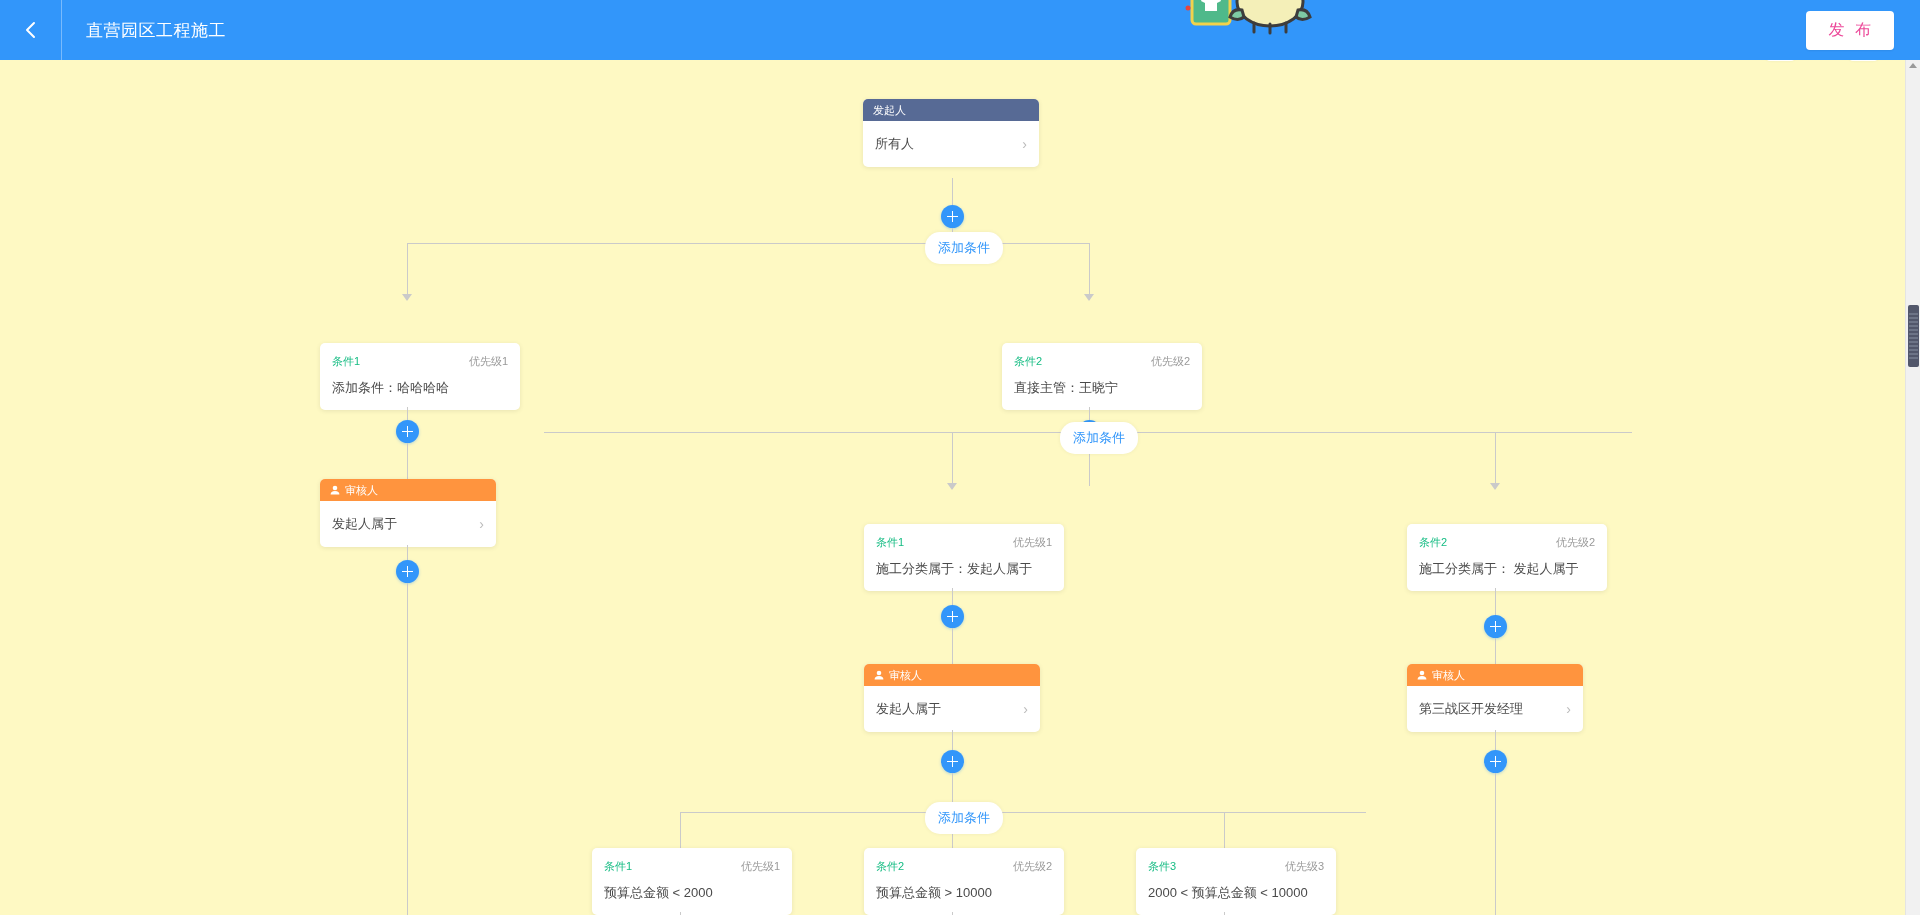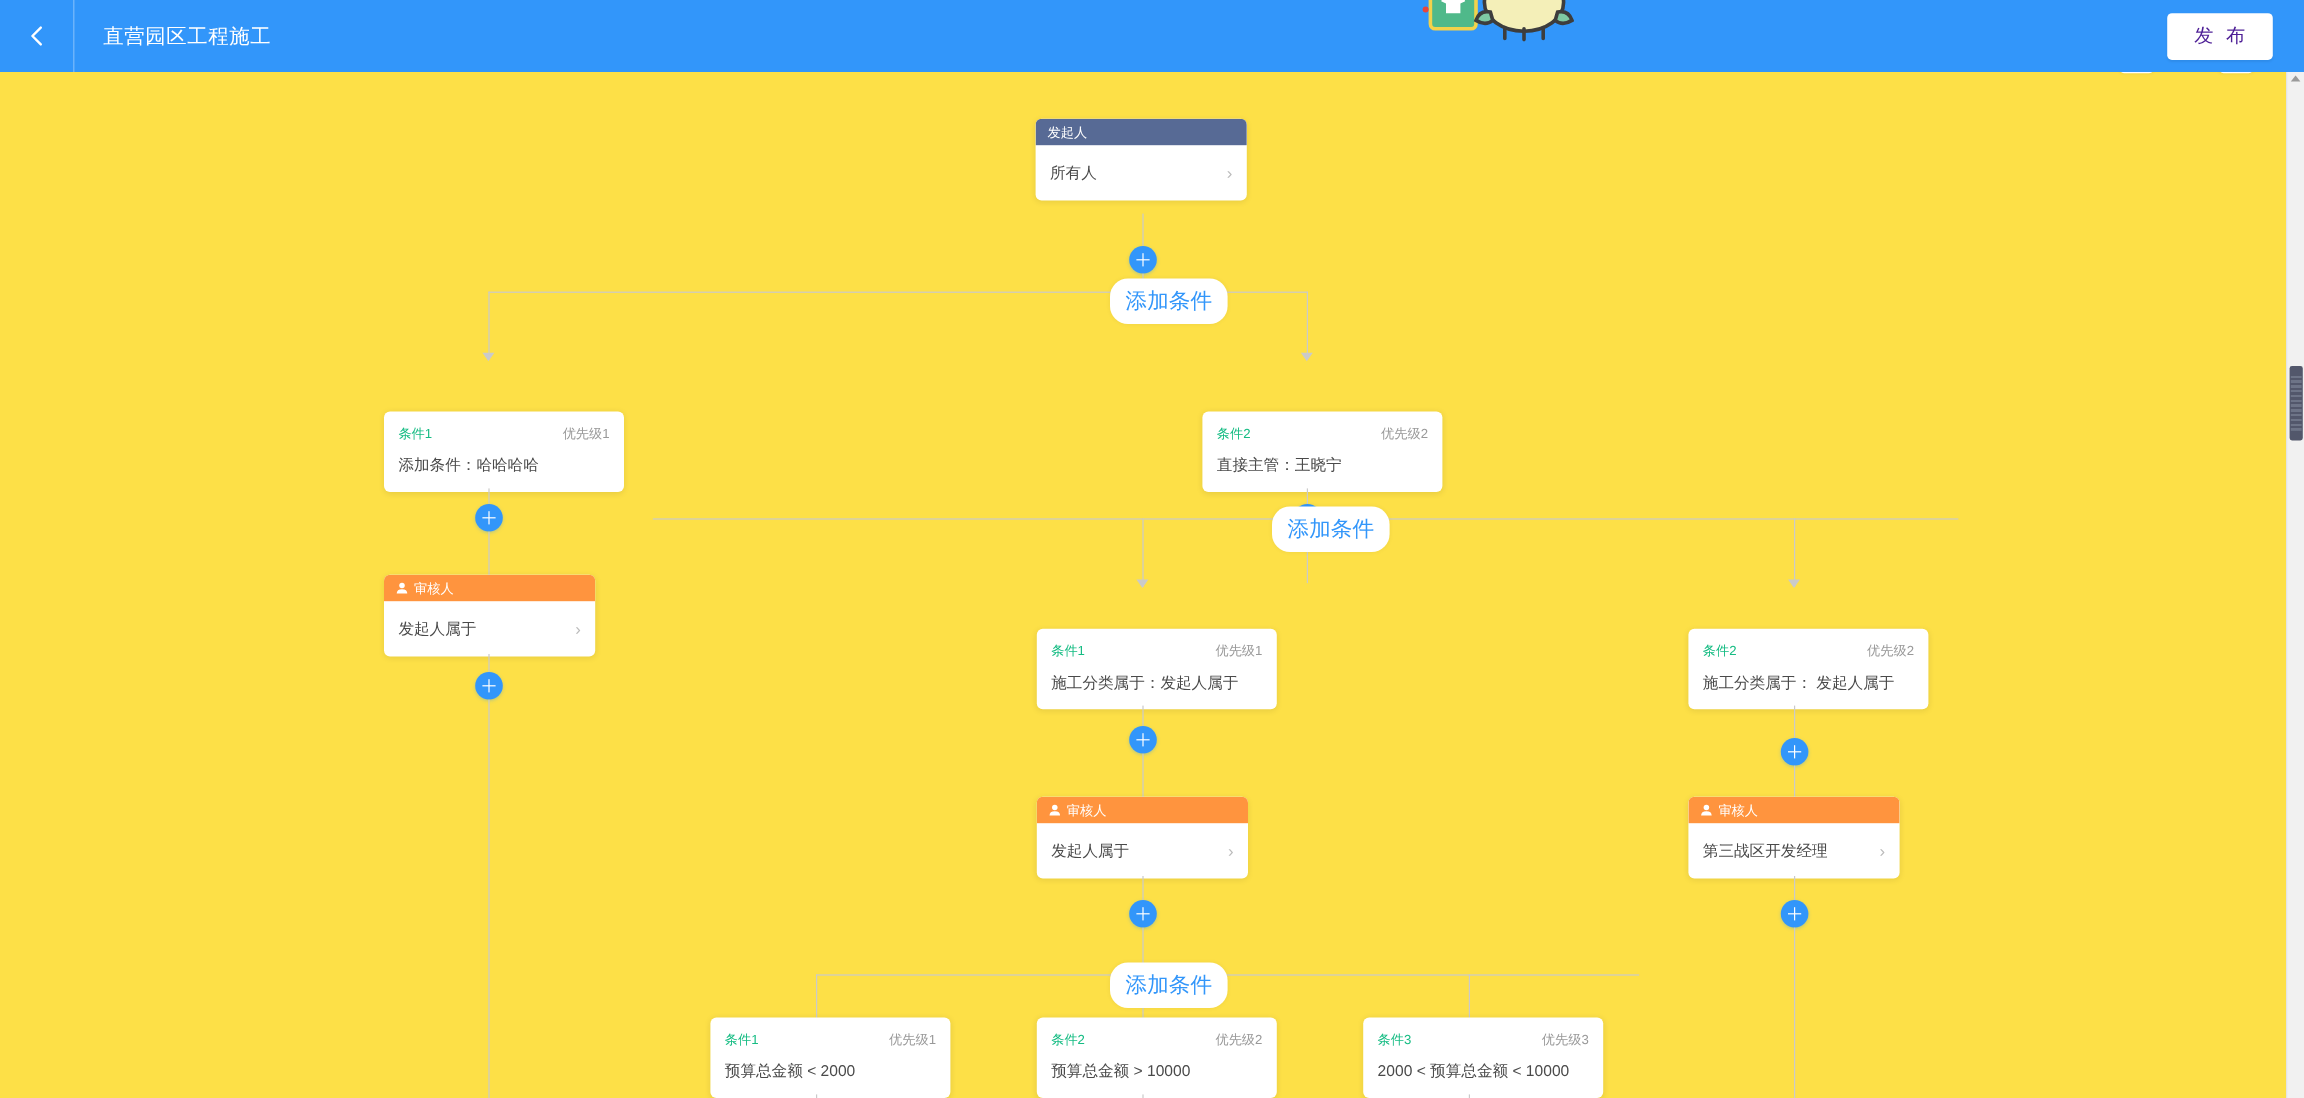--- a/index.html
+++ b/index.html
@@ -29,21 +29,21 @@
     margin-left: 24px;
     color: #ffffff;
     font-size: 17px;
     letter-spacing: 0.5px;
     white-space: nowrap;
   }
   .topbar-spacer { flex: 1; }
   .publish-btn {
     margin-right: 26px;
     background: #ffffff;
-    color: #4c1d95;
+    color: #ec4899;
     border: none;
     border-radius: 4px;
     font-size: 16px;
     letter-spacing: 3px;
     padding: 9px 20px 9px 23px;
     cursor: pointer;
     font-family: "Liberation Sans", "DejaVu Sans", sans-serif;
     box-shadow: 0 1px 2px rgba(0,0,0,0.07);
   }
 
@@ -51,21 +51,21 @@
   .mascot {
     position: absolute; left: 1166px; top: -12px;
     width: 150px; height: 52px;
     pointer-events: none;
   }
 
   
   .canvas {
     position: absolute; top: 60px; left: 0;
     width: 1920px; height: 855px;
-    background: #fde047;
+    background: #fef9c3;
     overflow: hidden;
   }
   .canvas-inner {
     position: absolute; top: 0; left: 0;
     width: 1905px; height: 1400px;
   }
 
   
   .ln { position: absolute; background: #cacaca; }
   .lv { width: 1px; }
@@ -103,21 +103,21 @@
     position: absolute;
     width: 1.8px; height: 11px;
     background: #fff;
   }
 
   
   .add-cond {
     position: absolute;
     background: #ffffff;
     color: #3296fa;
-    font-size: 18px;
+    font-size: 13px;
     padding: 7px 13px;
     border-radius: 15px;
     cursor: pointer;
     white-space: nowrap;
     box-shadow: 0 0 4px rgba(0,0,0,0.06);
   }
 
   
   .card {
     position: absolute;

